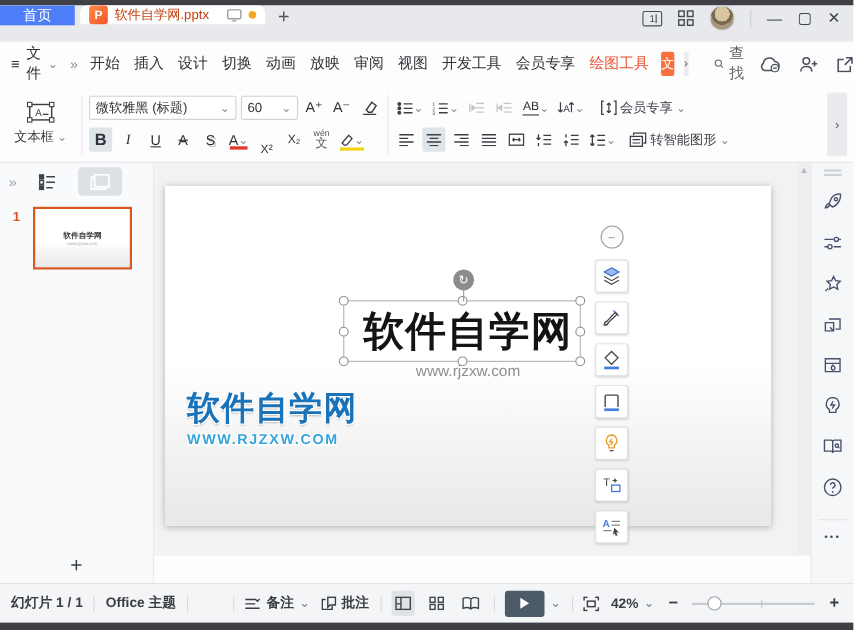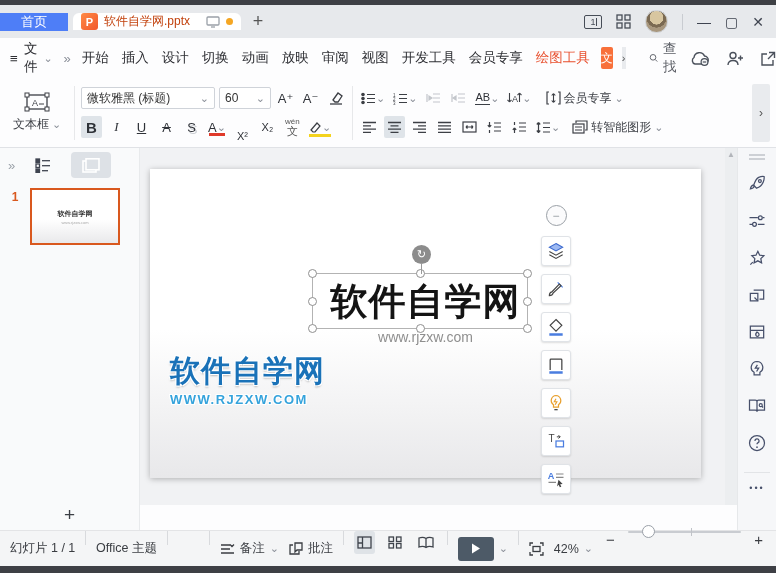--- a/index.html
+++ b/index.html
@@ -5,21 +5,21 @@
   * { margin:0; padding:0; box-sizing:border-box; }
   html,body { width:776px; height:573px; overflow:hidden;
     font-family:"Liberation Sans","DejaVu Sans",sans-serif; font-size:13px; color:#333; }
   .app { position:relative; width:776px; height:573px; background:#fdfdfe; }
 
   
   .top-strip { height:5px; background:#3e4045; }
   .bottom-strip { height:7px; background:#3e4045; }
 
   
-  .tab-bar { height:33px; background:#e7e9ec; display:flex; align-items:center; }
+  .tab-bar { height:33px; background:#e7e9ec; display:flex; align-items:flex-start; }
   .home-btn { width:68px; background:#4e7ef7; color:#fff; display:flex; align-items:center; justify-content:center; font-size:13px; }
   .doc-tab { width:168px; background:#fff; margin-left:5px; border-radius:6px 6px 0 0; display:flex; align-items:center; padding:0 8px; gap:6px; }
   .p-logo { width:17px; height:17px; border-radius:3px; background:linear-gradient(135deg,#ff8a45,#f1572b); color:#fff; font-weight:bold; font-size:11px; display:flex; align-items:center; justify-content:center; }
   .doc-title { font-size:12px; color:#c2410c; flex:1; white-space:nowrap; overflow:hidden; }
   .monitor-ico svg { display:block; }
   .orange-dot { width:7px; height:7px; border-radius:50%; background:#f5a623; }
   .new-tab { width:34px; display:flex; align-items:center; justify-content:center; font-size:18px; color:#555; }
   .tab-right { margin-left:auto; display:flex; align-items:center; gap:14px; padding-right:12px; color:#444; }
   .win1-ico { width:18px; height:14px; border:1.4px solid #474d57; border-radius:2px; font-size:9px; display:flex; align-items:center; justify-content:center; color:#474d57; position:relative; }
   .win1-ico i { position:absolute; right:1.5px; top:2px; bottom:2px; width:4px; border-left:1.2px solid #474d57; font-style:normal; }
@@ -102,21 +102,21 @@
 
   .right-sidebar { width:39px; background:#f6f7f9; border-left:1px solid #e6e8ea; display:flex; flex-direction:column; align-items:center; padding-top:6px; }
   .rs-handle { width:16px; border-top:2px solid #cdd0d5; border-bottom:2px solid #cdd0d5; height:6px; margin-bottom:12px; }
   .rs-icon { width:24px; height:24px; display:flex; align-items:center; justify-content:center; margin-bottom:13px; color:#47506b; }
   .rs-div { width:26px; height:1px; background:#e2e4e7; margin:4px 0 10px; }
   .rs-dots { color:#47506b; font-size:9px; letter-spacing:2px; }
 
   .notes-bar { height:25px; background:#fafbfc; border-top:1px solid #ececee; display:flex; align-items:center; padding:0 10px; gap:8px; color:#4a4d52; font-size:13px; }
 
   
-  .status-bar { height:36px; background:#f4f5f6; border-top:1px solid #e3e4e6; display:flex; padding:0 10px; font-size:12.5px; color:#3a3d42; gap:10px; }
+  .status-bar { height:36px; background:#f4f5f6; border-top:1px solid #e3e4e6; display:flex; align-items:center; padding:0 10px; font-size:12.5px; color:#3a3d42; gap:10px;font-weight:bold; }
   .sb-sep { width:1px; height:14px; background:#d8dadd; }
   .sb-group { display:flex; align-items:center; gap:5px; white-space:nowrap; }
   .view-btn { width:26px; height:23px; display:flex; align-items:center; justify-content:center; border-radius:3px; color:#3f444c; }
   .view-btn.active { background:#dfe3e7; }
   .play-btn { width:36px; height:24px; background:#4d5a67; border-radius:3px; display:flex; align-items:center; justify-content:center; }
   .zoom-track { position:relative; width:140px; height:2px; background:#c9ccd1; border-radius:1px; }
   .zoom-tick { position:absolute; left:63px; top:-3px; width:1px; height:8px; background:#c0c3c8; }
   .zoom-knob { position:absolute; left:14px; top:-6px; width:13px; height:13px; border-radius:50%; background:#fff; border:1px solid #9aa0a8; }
   .zoom-btn { font-size:15px; color:#3a3d42; padding:0 3px; }
 

